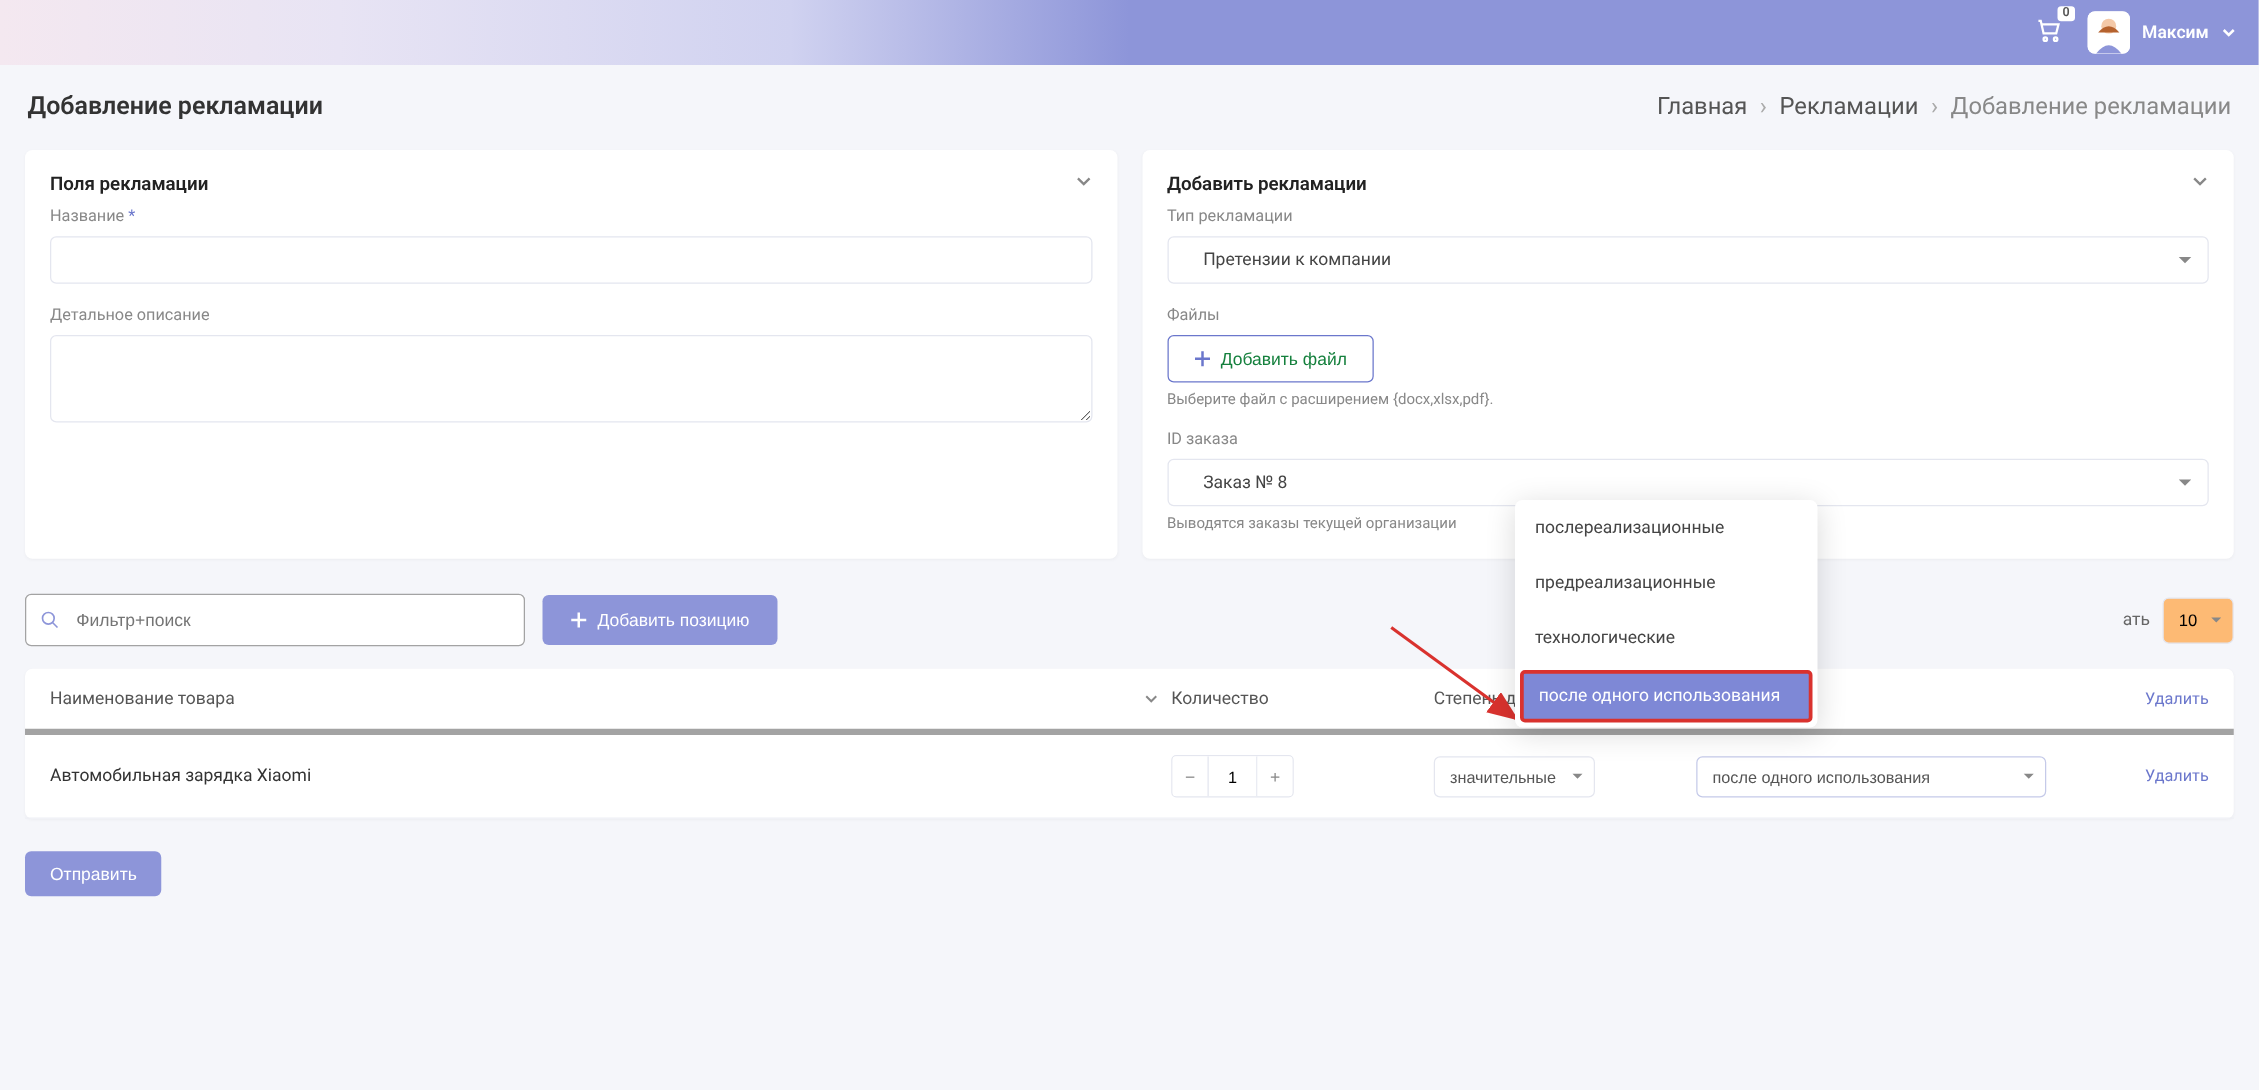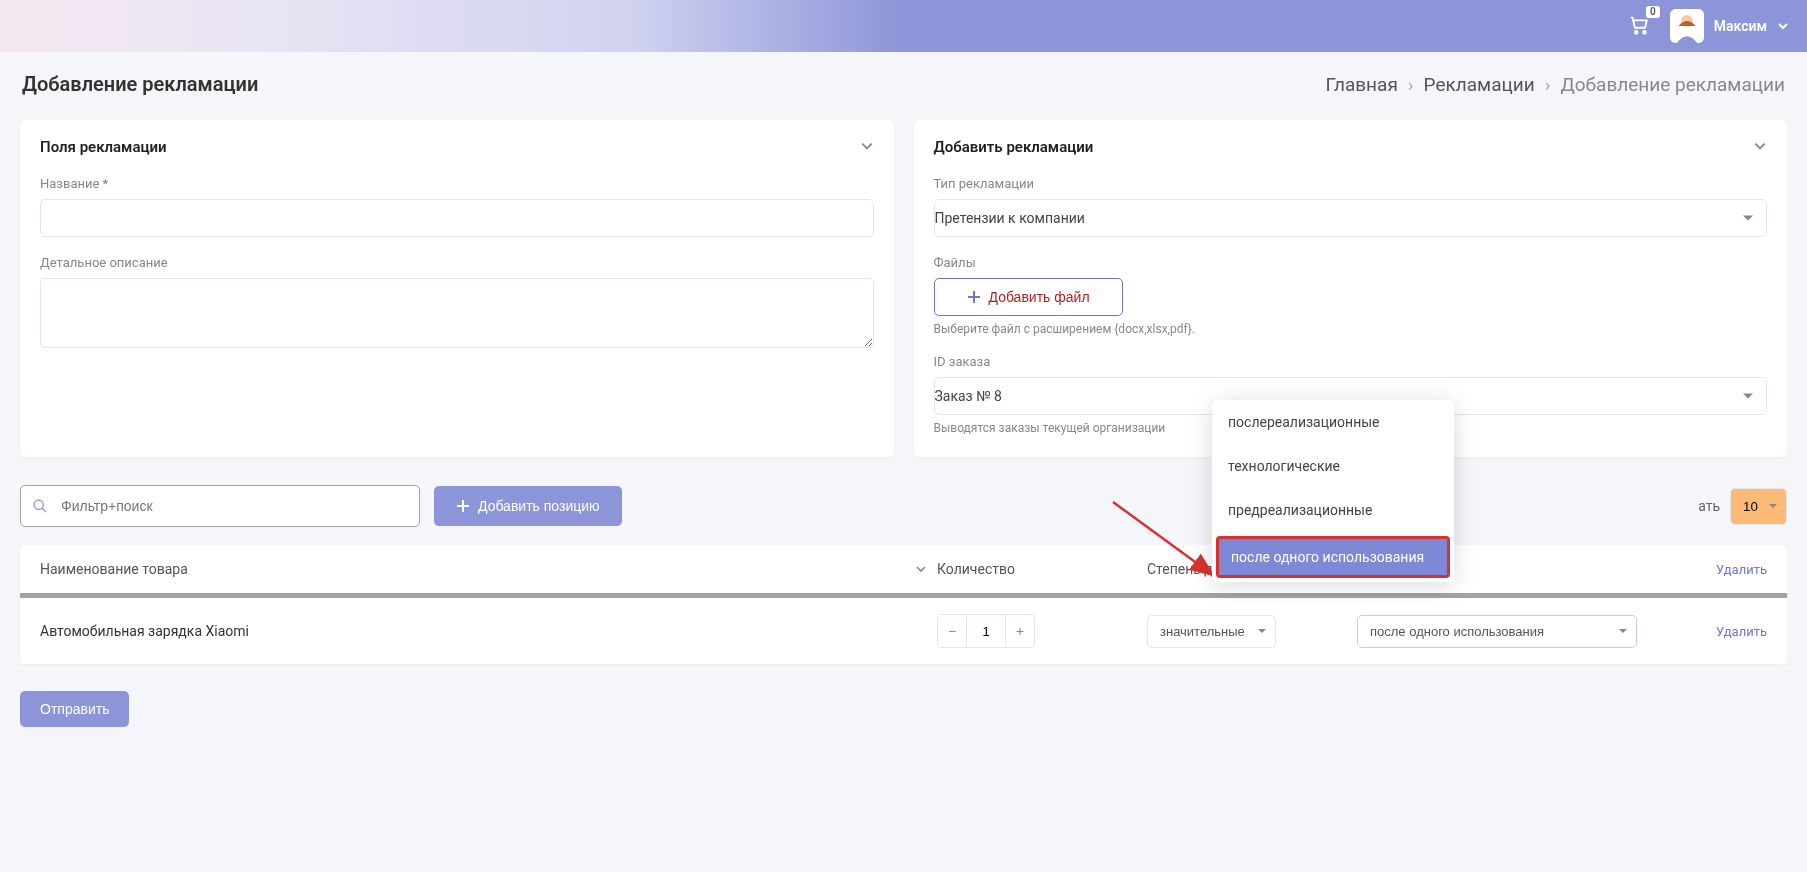--- a/index.html
+++ b/index.html
@@ -30,43 +30,43 @@
 .avatar { width: 34px; height: 34px; border-radius: 6px; background: #fff; display: flex; align-items: center; justify-content: center; overflow: hidden; }
 .username { font-weight: 600; font-size: 14px; }
 .page-wrap { padding: 20px 20px 30px 20px; }
 .page-head { display: flex; justify-content: space-between; align-items: center; margin-bottom: 24px; padding: 0 2px; }
 .page-title { font-size: 20px; font-weight: 600; color: #333; }
 .breadcrumb { display: flex; align-items: center; gap: 10px; color: #888; font-size: 19px; }
 .breadcrumb a { color: #555; text-decoration: none; }
 .breadcrumb .sep { color: #aaa; }
 .cards { display: flex; gap: 20px; margin-bottom: 28px; }
 .card { background: #fff; border-radius: 6px; padding: 18px 20px 22px 20px; flex: 1; box-shadow: 0 1px 3px rgba(0,0,0,0.04); position: relative; }
-.card-head { display: flex; justify-content: space-between; align-items: center; margin-bottom: 20px; }
+.card-head { display: flex; justify-content: space-between; align-items: center; margin-bottom: 10px; }
 .card-title { font-weight: 600; font-size: 15px; color: #222; }
 .chev-btn { color: #888; cursor: pointer; }
 .form-label { color: #888; font-size: 13px; margin-bottom: 8px; display: block; }
 .req { color: #6b77cc; }
 .form-input, .form-textarea, .form-select {
   width: 100%; border: 1px solid #e4e6ef; border-radius: 5px;
-  padding: 10px 0; font-size: 14px; color: #444; background: #fff;
+  padding: 10px 28px; font-size: 14px; color: #444; background: #fff;
   font-family: inherit;
 }
 .form-textarea { height: 70px; resize: both; }
 .form-group { margin-bottom: 18px; }
 .form-select { appearance: none; position: relative; }
 .select-wrap { position: relative; }
 .select-wrap::after {
   content: ""; position: absolute; right: 14px; top: 50%; transform: translateY(-50%);
   border-left: 5px solid transparent; border-right: 5px solid transparent; border-top: 5px solid #888;
   pointer-events: none;
 }
 .add-file-btn {
   display: inline-flex; align-items: center; gap: 8px;
-  border: 1px solid #6b77cc; color: #b91c1c; background: #fff;
-  padding: 10px 32px; border-radius: 5px; font-size: 14px; cursor: pointer;
+  border: 1px solid #6b77cc; color: #15803d; background: #fff;
+  padding: 10px 20px; border-radius: 5px; font-size: 14px; cursor: pointer;
 }
 .hint { color: #888; font-size: 12px; margin-top: 6px; }
 .toolbar { display: flex; align-items: center; gap: 14px; margin-bottom: 18px; }
 .search-wrap { position: relative; width: 400px; }
 .search-wrap svg { position: absolute; left: 12px; top: 50%; transform: translateY(-50%); color: #8d95d9; }
 .search-input {
   width: 100%; border: 1px solid #a3a3a3; border-radius: 5px;
   padding: 12px 12px 12px 40px; font-size: 14px; background: #fff;
 }
 .btn-primary {
@@ -276,22 +276,22 @@
     </div>
   </div>
 
   <div class="submit-row">
     <button class="btn-primary small">Отправить</button>
   </div>
 </div>
 
 <div class="dropdown">
   <div class="dropdown-item">послереализационные</div>
+  <div class="dropdown-item">предреализационные</div>
   <div class="dropdown-item">технологические</div>
-  <div class="dropdown-item">предреализационные</div>
   <div class="dropdown-item selected">после одного использования</div>
 </div>
 
 <svg class="arrow-annot" width="120" height="90">
   <defs>
     <marker id="arrhead" markerWidth="10" markerHeight="8" refX="9" refY="4" orient="auto">
       <polygon points="0 0, 10 4, 0 8" fill="#d9322e"></polygon>
     </marker>
   </defs>
   <line x1="5" y1="5" x2="105" y2="78" stroke="#d9322e" stroke-width="2.5" marker-end="url(#arrhead)"></line>

